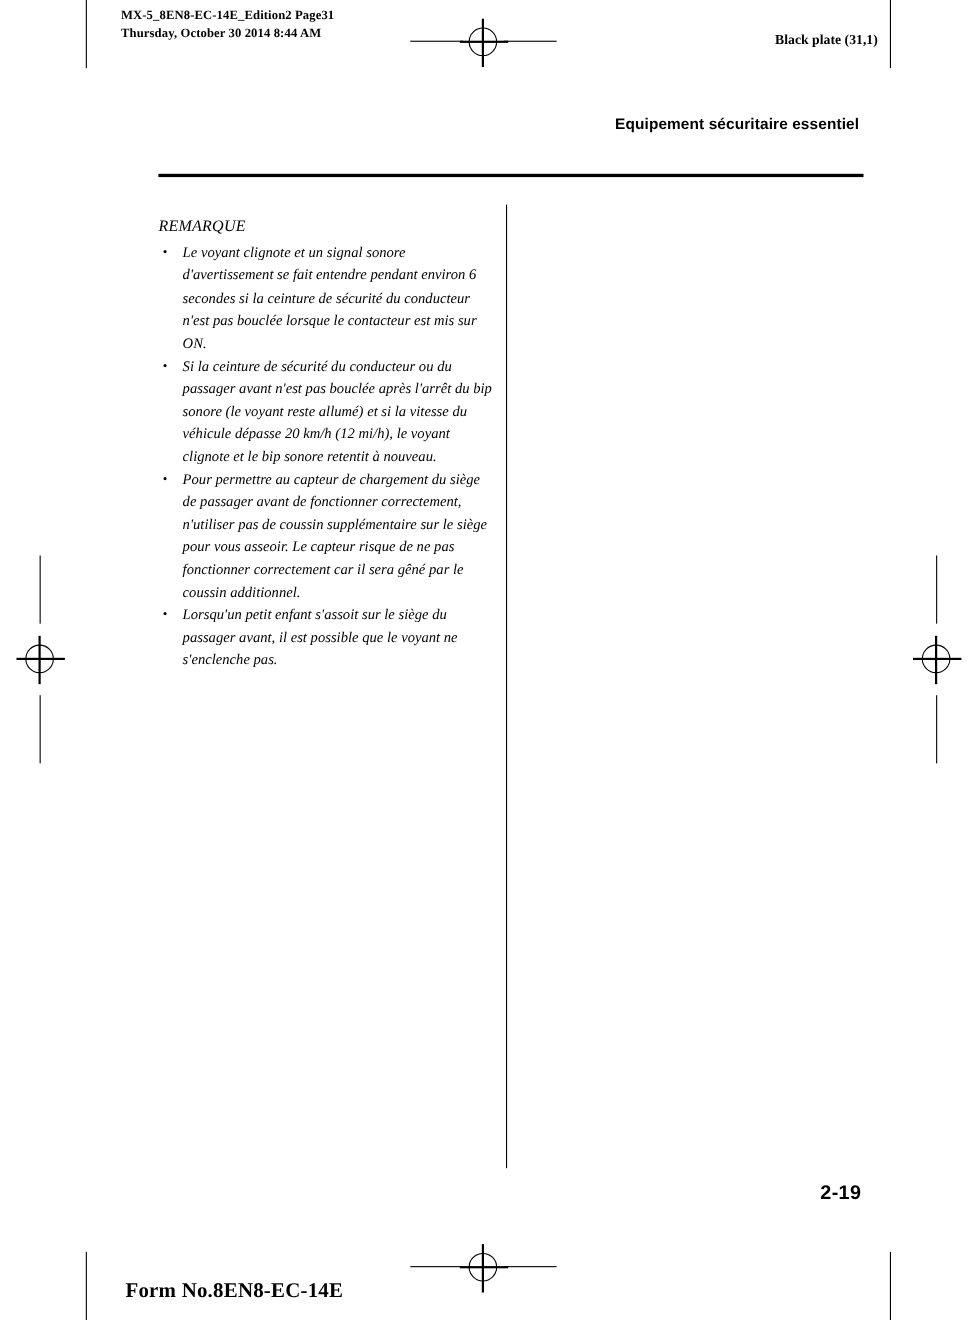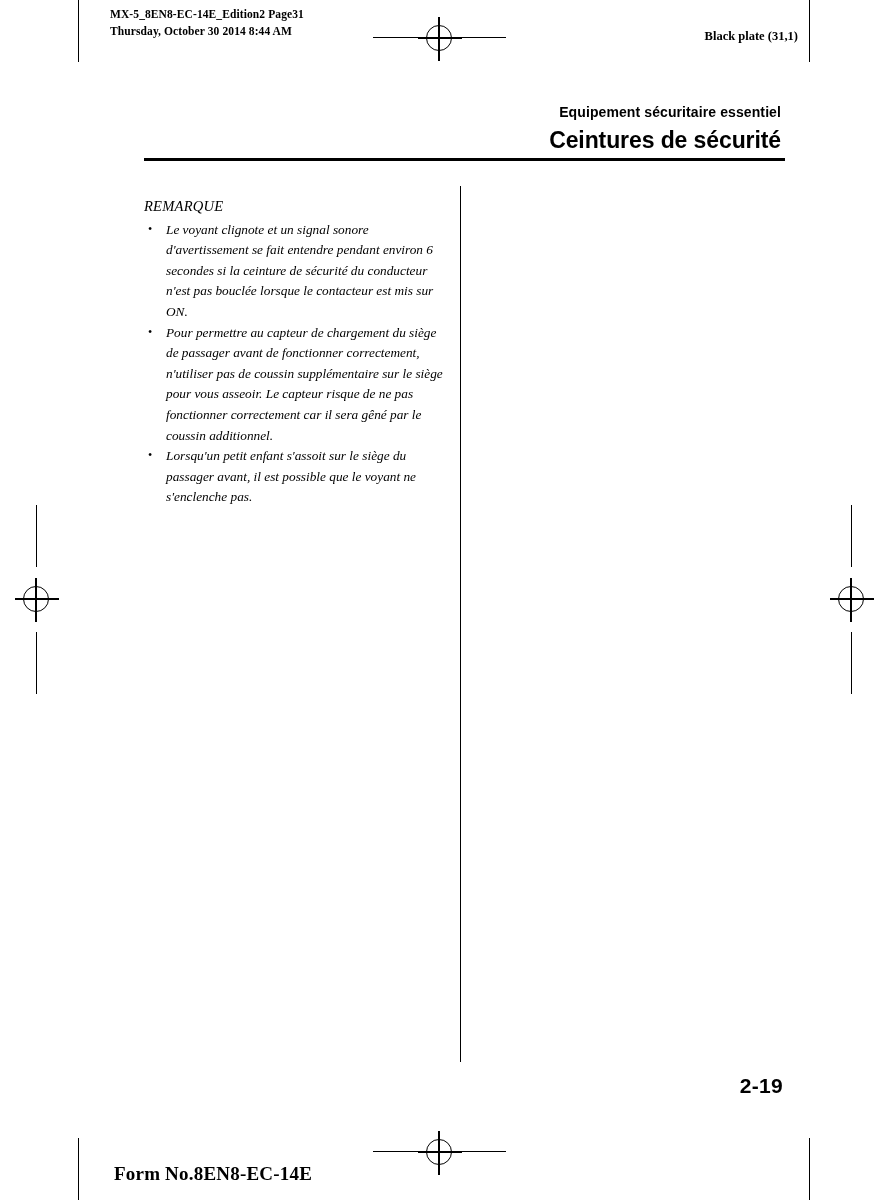--- a/index.html
+++ b/index.html
@@ -152,21 +152,21 @@
     top: -1px;
     font-style: normal;
     font-size: 12px;
   }
 
   
   .page-number {
     position: absolute;
     right: 106px;
     top: 1074px;
-    font-size: 21px;
+    font-size: 18px;
     font-weight: bold;
     font-family: "Liberation Sans", sans-serif;
     letter-spacing: 0.3px;
   }
   .form-no {
     position: absolute;
     left: 114px;
     top: 1163px;
     font-size: 19px;
     font-weight: bold;
@@ -200,29 +200,29 @@
 <div class="page-header">
   <div class="hdr-left">
     <div>MX-5_8EN8-EC-14E_Edition2 Page31</div>
     <div class="line2">Thursday, October 30 2014 8:44 AM</div>
   </div>
   <div class="hdr-right">Black plate (31,1)</div>
 </div>
 
 <div class="title-block">
   <div class="eyebrow">Equipement sécuritaire essentiel</div>
-  <div class="chapter-title">Ceintures de sécurité</div>
 </div>
 <div class="title-rule"></div>
 
 <div class="column-rule"></div>
 
 <div class="note-block">
   <div class="note-head">REMARQUE</div>
   <ul class="note-list">
     <li>Le voyant clignote et un signal sonore d'avertissement se fait entendre pendant environ 6 secondes si la ceinture de sécurité du conducteur n'est pas bouclée lorsque le contacteur est mis sur ON.</li>
+    <li>Si la ceinture de sécurité du conducteur ou du passager avant n'est pas bouclée après l'arrêt du bip sonore (le voyant reste allumé) et si la vitesse du véhicule dépasse 20 km/h (12 mi/h), le voyant clignote et le bip sonore retentit à nouveau.</li>
     <li>Pour permettre au capteur de chargement du siège de passager avant de fonctionner correctement, n'utiliser pas de coussin supplémentaire sur le siège pour vous asseoir. Le capteur risque de ne pas fonctionner correctement car il sera gêné par le coussin additionnel.</li>
     <li>Lorsqu'un petit enfant s'assoit sur le siège du passager avant, il est possible que le voyant ne s'enclenche pas.</li>
   </ul>
 </div>
 
 <div class="page-number">2-19</div>
 <div class="form-no">Form No.8EN8-EC-14E</div>
 
 </body></html>

